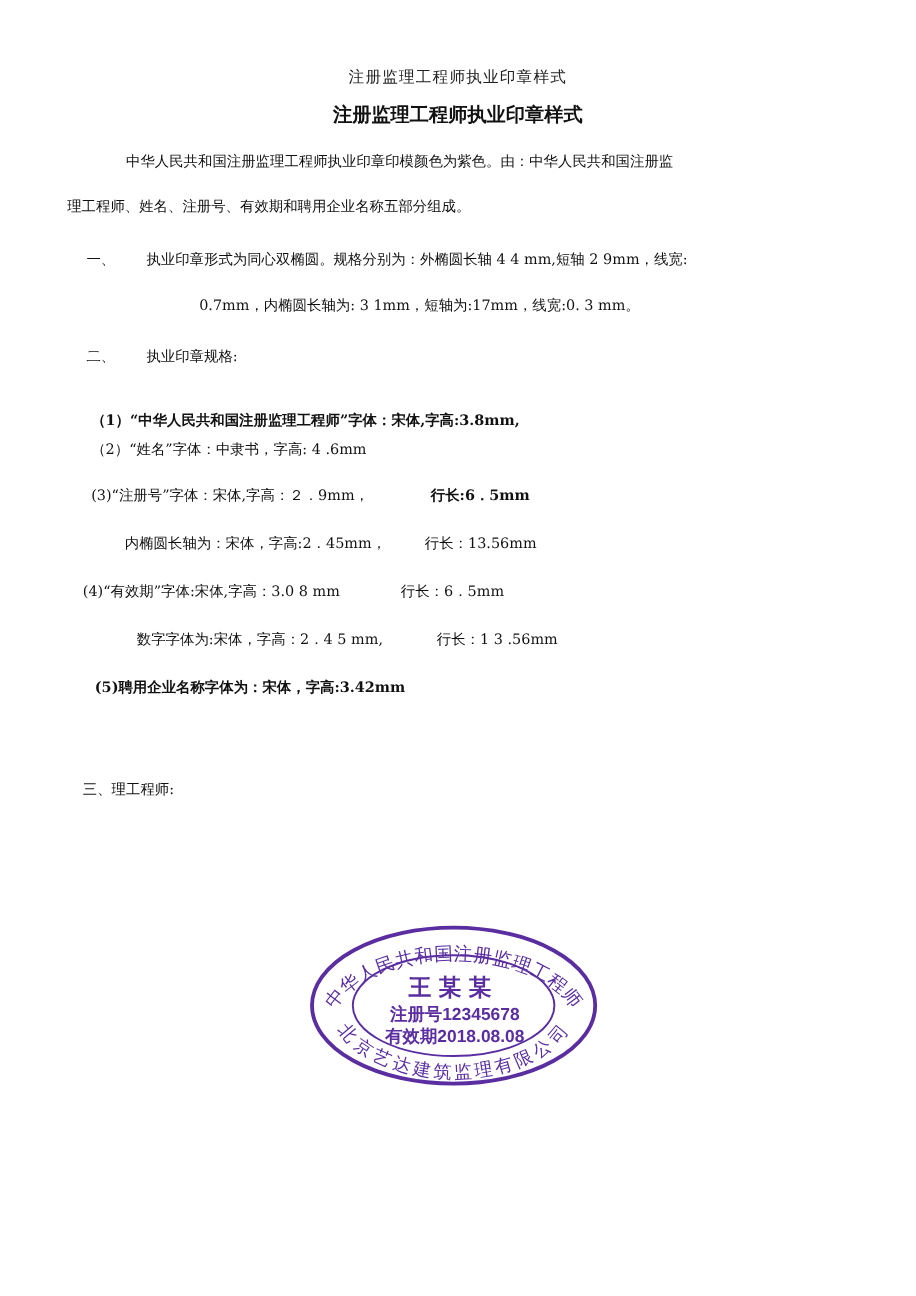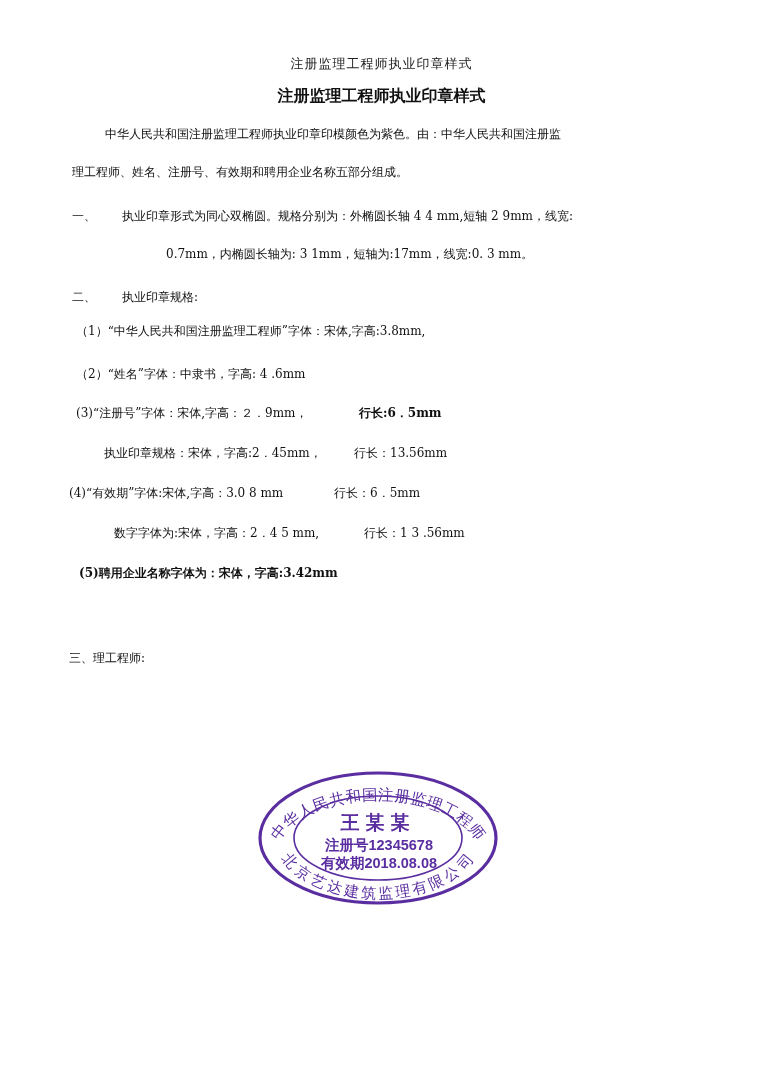--- a/index.html
+++ b/index.html
@@ -24,40 +24,40 @@
   </style>
 </head>
 <body>
 
 <div class="abs running-header">注册监理工程师执业印章样式</div>
 
 <div class="abs doc-title">注册监理工程师执业印章样式</div>
 
 <div>
   <div class="abs body-line" style="left:105px; top:124px;">中华人民共和国注册监理工程师执业印章印模颜色为紫色。由：中华人民共和国注册监</div>
-  <div class="abs body-line" style="left:72px; top:162px;text-align:center;">理工程师、姓名、注册号、有效期和聘用企业名称五部分组成。</div>
+  <div class="abs body-line" style="left:56px; top:162px;text-align:center;">理工程师、姓名、注册号、有效期和聘用企业名称五部分组成。</div>
 </div>
 
 <div>
   <div class="abs body-line" style="left:72px; top:206px;">一、</div>
   <div class="abs body-line" style="left:122px; top:206px;">执业印章形式为同心双椭圆。规格分别为：外椭圆长轴 4 4 mm,短轴 2 9mm，线宽:</div>
   <div class="abs body-line" style="left:122px; top:244px;margin-left:44px;">0.7mm，内椭圆长轴为: 3 1mm，短轴为:17mm，线宽:0. 3 mm。</div>
 </div>
 
 <div>
   <div class="abs body-line" style="left:72px; top:287px;">二、</div>
   <div class="abs body-line" style="left:122px; top:287px;">执业印章规格:</div>
 
-  <div class="abs body-line" style="left:76px; top:321px;">（1）“中华人民共和国注册监理工程师”字体：宋体,字高:3.8mm,</div>
+  <div class="abs body-line" style="left:76px; top:340px;font-weight:bold;">（1）“中华人民共和国注册监理工程师”字体：宋体,字高:3.8mm,</div>
   <div class="abs body-line" style="left:76px; top:364px;">（2）“姓名”字体：中隶书，字高: 4 .6mm</div>
 
   <div class="abs body-line" style="left:76px; top:403px;">(3)“注册号”字体：宋体,字高：２．9mm，</div>
   <div class="abs body-line" style="left:359px; top:403px;font-weight:bold;">行长:6．5mm</div>
 
-  <div class="abs body-line" style="left:104px; top:443px;">执业印章规格：宋体，字高:2．45mm，</div>
+  <div class="abs body-line" style="left:104px; top:443px;">内椭圆长轴为：宋体，字高:2．45mm，</div>
   <div class="abs body-line" style="left:354px; top:443px;">行长：13.56mm</div>
 
   <div class="abs body-line" style="left:69px; top:483px;">(4)“有效期”字体:宋体,字高：3.0 8 mm</div>
   <div class="abs body-line" style="left:334px; top:483px;">行长：6．5mm</div>
 
   <div class="abs body-line" style="left:114px; top:523px;">数字字体为:宋体，字高：2．4 5 mm,</div>
   <div class="abs body-line" style="left:364px; top:523px;">行长：1 3 .56mm</div>
 
   <div class="abs body-line" style="left:79px; top:563px;font-weight:bold;">(5)聘用企业名称字体为：宋体，字高:3.42mm</div>
 </div>

